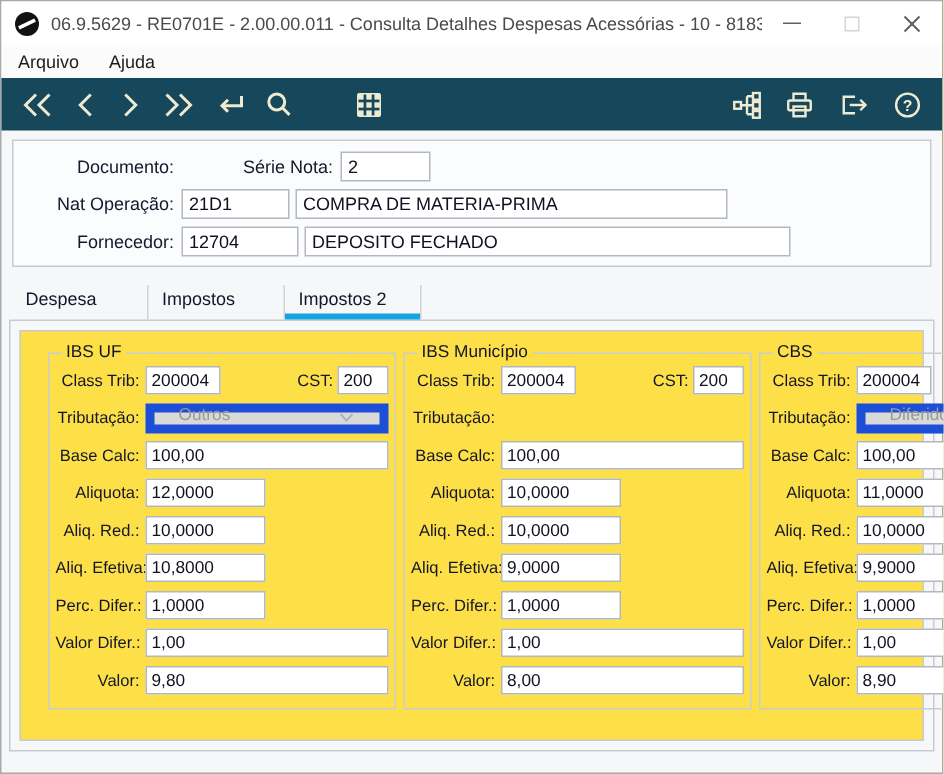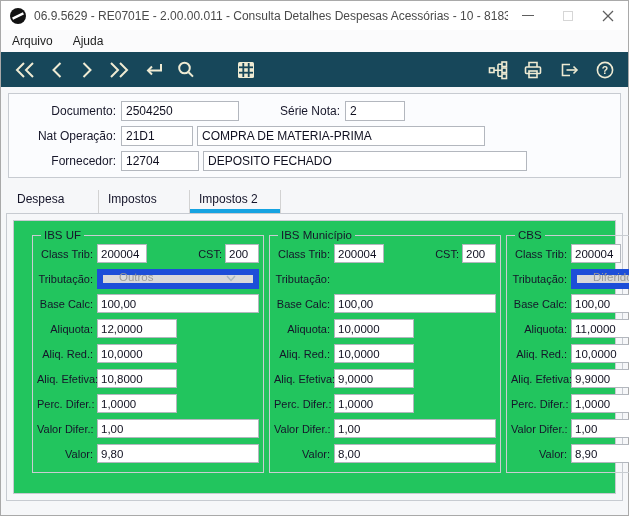--- a/index.html
+++ b/index.html
@@ -46,21 +46,21 @@
   .w-doc{width:118px;} .w-serie{width:60px;} .w-natcode{width:72px;} .w-natdesc{width:288px; margin-left:4px;}
   .w-forncode{width:78px;} .w-forndesc{width:324px; margin-left:4px;}
 
   
   .tabs{display:flex; margin:12px 0 0 7px; flex:none;}
   .tab{position:relative; width:91px; padding:2px 0 7px 9px; font-size:12px; color:#15152a; border-right:1px solid #d2d2d2; cursor:default;}
   .tab.active::after{content:""; position:absolute; left:0; right:0; bottom:0; height:4px; background:var(--tab-accent);}
 
   
   .content-panel{flex:1; margin:0 5px 14px; border:1px solid var(--panel-border); padding:6px; min-height:0;}
-  .inner-box{height:100%; border:1px solid var(--panel-border); background:#22c55e; padding:8px 0 0 18px; display:flex; gap:5px; align-items:flex-start;}
+  .inner-box{height:100%; border:1px solid var(--panel-border); background:#fde047; padding:8px 0 0 18px; display:flex; gap:5px; align-items:flex-start;}
 
   fieldset.group{width:192px; flex:none; border:1px solid #c9cdd2; padding:0 4px 6px; background:transparent;}
   fieldset.group legend{font-size:11.5px; color:#15152a; padding:0 3px; margin-left:4px;}
   .frow{display:flex; align-items:center; height:25px;}
   .flabel{width:60px; flex:none; text-align:right; padding-right:4px; font-size:11px; color:#15152a; white-space:nowrap;}
   .cstlabel{width:28px; flex:none; text-align:right; padding-right:3px; margin-left:auto; font-size:11px; color:#15152a;}
   .finput{height:19px; border:1px solid var(--input-border); background:#fff; font-family:"Liberation Sans",sans-serif; font-size:11.5px; padding:0 3px; color:#101020;}
   .w-class{width:50px;} .w-cst{width:34px;} .w-narrow{width:80px;} .w-wide{flex:1; min-width:0;}
   .fselect{flex:1; min-width:0; height:20px; background:#d9d9d9; border:6px solid #1d4ed8; display:flex; align-items:flex-end; padding:0 16px; color:#9a9a9a; font-size:11.5px;}
   .fselect svg{margin-left:auto; stroke:#a9b8bf; fill:none; stroke-width:1.4; flex:none;}
@@ -171,21 +171,20 @@
           <circle cx="10" cy="10" r="7.6"></circle>
           <text class="help-q" x="10" y="14" text-anchor="middle">?</text>
         </svg>
       </span>
     </span>
   </div>
 
   <div class="header-panel">
     <div class="hrow">
       <span class="hlabel">Documento:</span>
-      <input class="hinput w-doc" readonly="" value="2504250" style="">
       <span class="hlabel2">Série Nota:</span>
       <input class="hinput w-serie" readonly="" value="2" style="">
     </div>
     <div class="hrow">
       <span class="hlabel">Nat Operação:</span>
       <input class="hinput w-natcode" readonly="" value="21D1" style="">
       <input class="hinput w-natdesc" readonly="" value="COMPRA DE MATERIA-PRIMA" style="">
     </div>
     <div class="hrow">
       <span class="hlabel">Fornecedor:</span>

